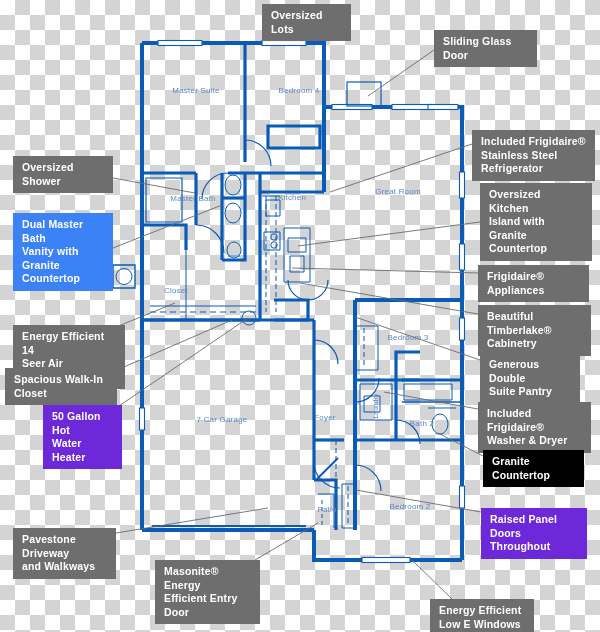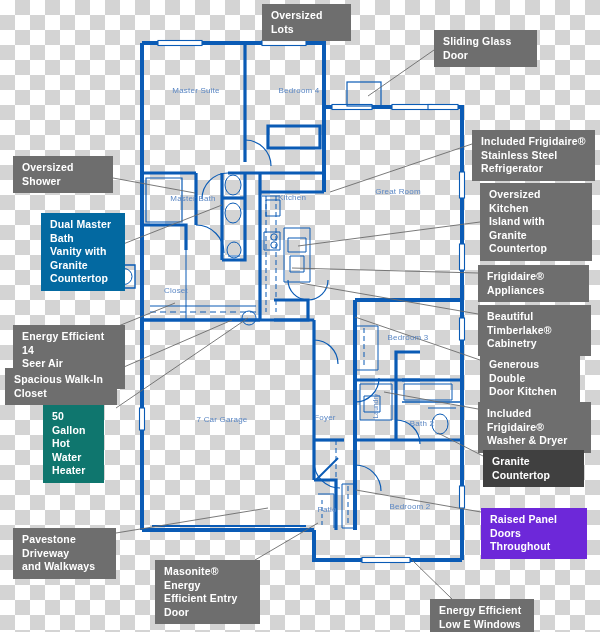--- a/index.html
+++ b/index.html
@@ -246,36 +246,36 @@
 
   <div id="callouts">
       <div class="callout" style="left: 262px; top: 4px; width: 89px; min-height: 21px; background: rgb(110, 110, 110); color: rgb(255, 255, 255);">Oversized Lots</div>
       <div class="callout" style="left: 434px; top: 30px; width: 103px; min-height: 21px; background: rgb(110, 110, 110); color: rgb(255, 255, 255);">Sliding Glass Door</div>
       <div class="callout" style="left: 472px; top: 130px; width: 123px; min-height: 33px; background: rgb(110, 110, 110); color: rgb(255, 255, 255);">Included Frigidaire®
 Stainless Steel Refrigerator</div>
       <div class="callout" style="left: 13px; top: 156px; width: 100px; min-height: 22px; background: rgb(110, 110, 110); color: rgb(255, 255, 255);">Oversized Shower</div>
       <div class="callout" style="left: 480px; top: 183px; width: 112px; min-height: 45px; background: rgb(110, 110, 110); color: rgb(255, 255, 255);">Oversized Kitchen
 Island with Granite
 Countertop</div>
-      <div class="callout" style="left: 13px; top: 213px; width: 84px; min-height: 45px; background: #0369a1; color: rgb(255, 255, 255); margin-left: 28px;">Dual Master Bath
+      <div class="callout" style="left: 13px; top: 213px; width: 100px; min-height: 45px; background: #3b82f6; color: rgb(255, 255, 255);">Dual Master Bath
 Vanity with Granite
 Countertop</div>
       <div class="callout" style="left: 478px; top: 265px; width: 111px; min-height: 21px; background: rgb(110, 110, 110); color: rgb(255, 255, 255);">Frigidaire® Appliances</div>
       <div class="callout" style="left: 478px; top: 305px; width: 113px; min-height: 33px; background: rgb(110, 110, 110); color: rgb(255, 255, 255);">Beautiful Timberlake®
 Cabinetry</div>
       <div class="callout" style="left: 13px; top: 325px; width: 112px; min-height: 33px; background: rgb(110, 110, 110); color: rgb(255, 255, 255);">Energy Efficient 14
 Seer Air Conditioner</div>
       <div class="callout" style="left: 480px; top: 353px; width: 100px; min-height: 33px; background: rgb(110, 110, 110); color: rgb(255, 255, 255);">Generous Double
-Door Kitchen</div>
+Suite Pantry</div>
       <div class="callout" style="left: 5px; top: 368px; width: 112px; min-height: 22px; background: rgb(110, 110, 110); color: rgb(255, 255, 255);">Spacious Walk-In Closet</div>
       <div class="callout" style="left: 478px; top: 402px; width: 113px; min-height: 33px; background: rgb(110, 110, 110); color: rgb(255, 255, 255);">Included Frigidaire®
 Washer &amp; Dryer</div>
-      <div class="callout" style="left: 43px; top: 405px; width: 61px; min-height: 33px; background: #0f766e; color: rgb(255, 255, 255);">50 Gallon Hot
+      <div class="callout" style="left: 43px; top: 405px; width: 79px; min-height: 33px; background: #6d28d9; color: rgb(255, 255, 255);">50 Gallon Hot
 Water Heater</div>
-      <div class="callout" style="left: 483px; top: 450px; width: 101px; min-height: 21px; background: #404040; color: rgb(255, 255, 255);">Granite Countertop</div>
+      <div class="callout" style="left: 483px; top: 450px; width: 101px; min-height: 21px; background: #000000; color: rgb(255, 255, 255);">Granite Countertop</div>
       <div class="callout" style="left: 481px; top: 508px; width: 106px; min-height: 33px; background: #6d28d9; color: rgb(255, 255, 255);">Raised Panel Doors
 Throughout</div>
       <div class="callout" style="left: 13px; top: 528px; width: 103px; min-height: 33px; background: rgb(110, 110, 110); color: rgb(255, 255, 255);">Pavestone Driveway
 and Walkways</div>
       <div class="callout" style="left: 155px; top: 560px; width: 105px; min-height: 33px; background: rgb(110, 110, 110); color: rgb(255, 255, 255);">Masonite® Energy
 Efficient Entry Door</div>
       <div class="callout" style="left: 430px; top: 599px; width: 104px; min-height: 33px; background: rgb(110, 110, 110); color: rgb(255, 255, 255);">Energy Efficient
 Low E Windows</div>
     </div>
 

